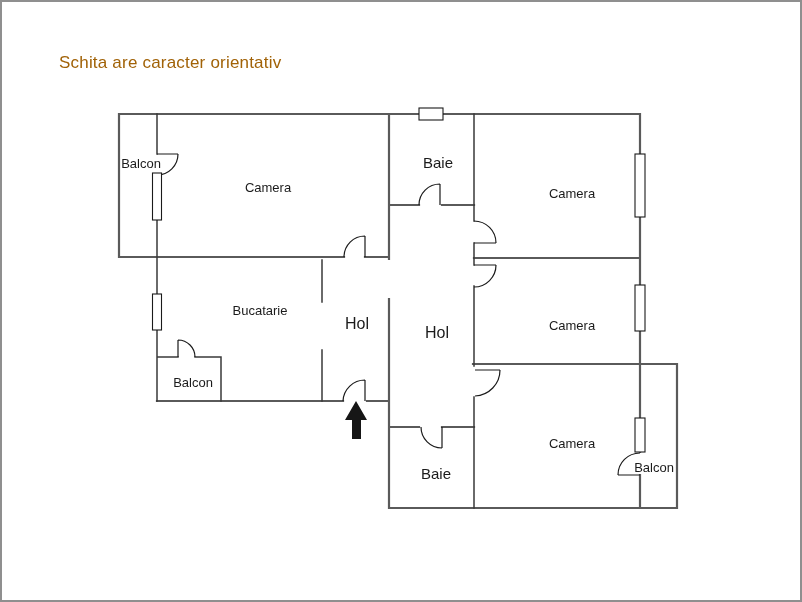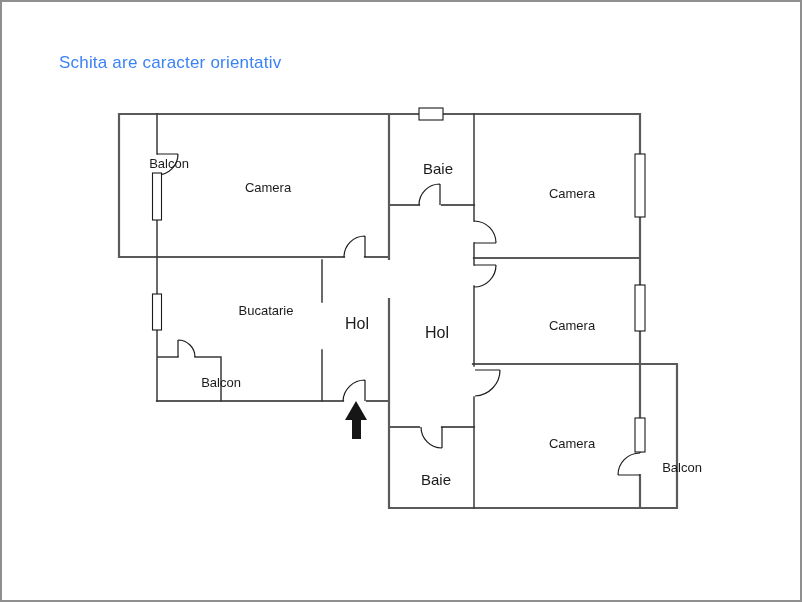--- a/index.html
+++ b/index.html
@@ -22,34 +22,34 @@
     left: 0;
     top: 0;
     width: 802px;
     height: 602px;
   }
   .page-title {
     position: absolute;
     left: 57px;
     top: 51px;
     font-size: 17px;
-    color: #3b82f6;
+    color: #a16207;
     letter-spacing: 0.2px;
     white-space: nowrap;
   }
   .lbl {
     position: absolute;
     transform: translate(-50%, -50%);
     color: #1b1b1b;
     white-space: nowrap;
   }
   .lbl-room  { font-size: 13px; }
   .lbl-hol   { font-size: 16px; }
-  .lbl-baie  { font-size: 15px; margin-top: 6px; }
-  .lbl-small { font-size: 13px; margin-left: 28px; }
+  .lbl-baie  { font-size: 15px; }
+  .lbl-small { font-size: 13px; }
 </style>
 </head>
 <body>
 
 <div class="screen">
 
   <div class="page-title">Schita are caracter orientativ</div>
 
   <svg class="plan-svg" viewBox="0 0 802 602" xmlns="http://www.w3.org/2000/svg" fill="none">
 
@@ -90,21 +90,21 @@
     <rect x="633" y="283" width="10" height="46" fill="#ffffff" stroke="#1a1a1a" stroke-width="1.1"></rect>
     <rect x="633" y="416" width="10" height="34" fill="#ffffff" stroke="#1a1a1a" stroke-width="1.1"></rect>
 
     <polygon fill="#161616" points="354,399 365,418 359,418 359,437 350,437 350,418 343,418"></polygon>
   </svg>
 
   <div class="lbl lbl-small" style="left:139px; top:161px;">Balcon</div>
   <div class="lbl lbl-room" style="left:266px; top:185px;">Camera</div>
   <div class="lbl lbl-baie" style="left:436px; top:160px;">Baie</div>
   <div class="lbl lbl-room" style="left:570px; top:191px;">Camera</div>
-  <div class="lbl lbl-room" style="left:264px; top:308px;">Bucatarie</div>
+  <div class="lbl lbl-room" style="left:258px; top:308px;">Bucatarie</div>
   <div class="lbl lbl-hol" style="left:355px; top:322px;">Hol</div>
   <div class="lbl lbl-hol" style="left:435px; top:331px;">Hol</div>
   <div class="lbl lbl-room" style="left:570px; top:323px;">Camera</div>
   <div class="lbl lbl-small" style="left:191px; top:380px;">Balcon</div>
   <div class="lbl lbl-room" style="left:570px; top:441px;">Camera</div>
   <div class="lbl lbl-baie" style="left:434px; top:471px;">Baie</div>
   <div class="lbl lbl-small" style="left:652px; top:465px;">Balcon</div>
 
 </div>
 

